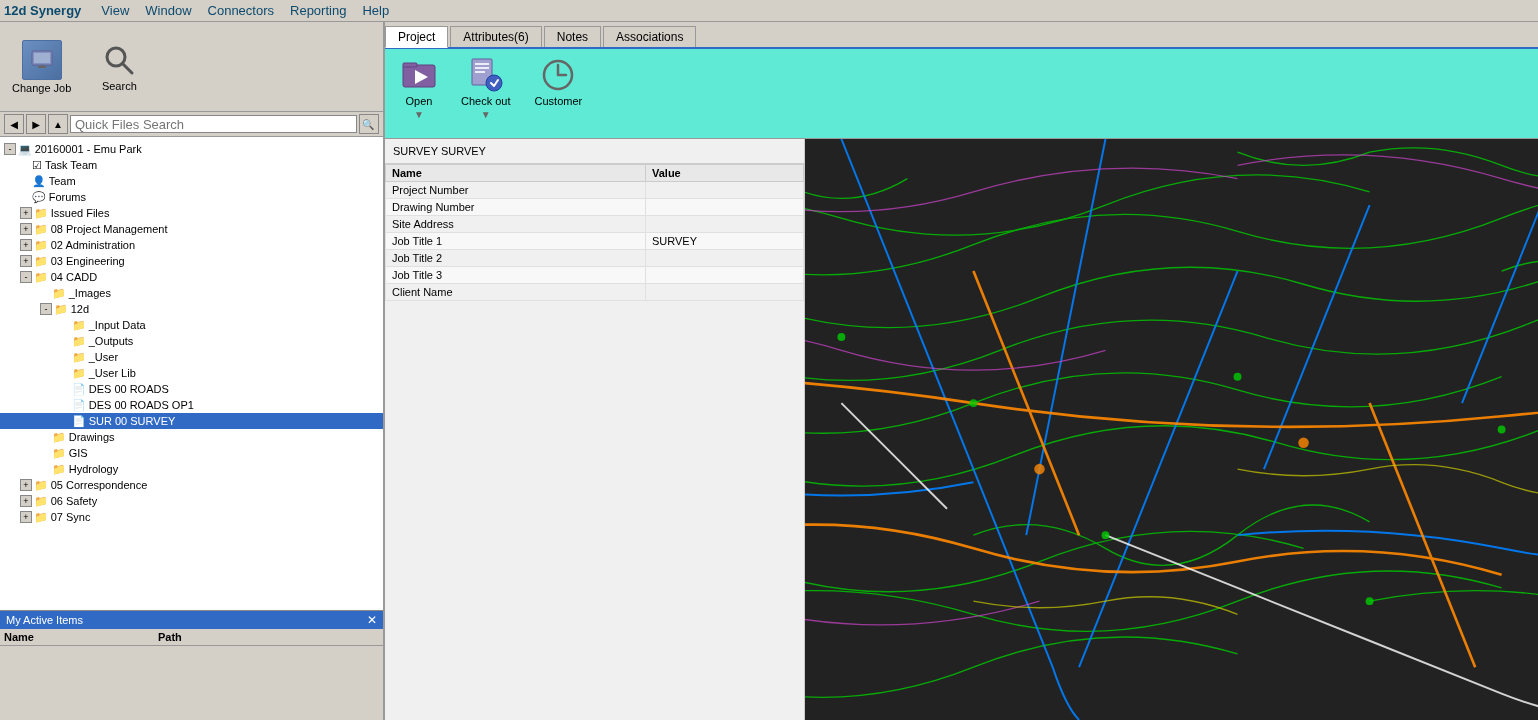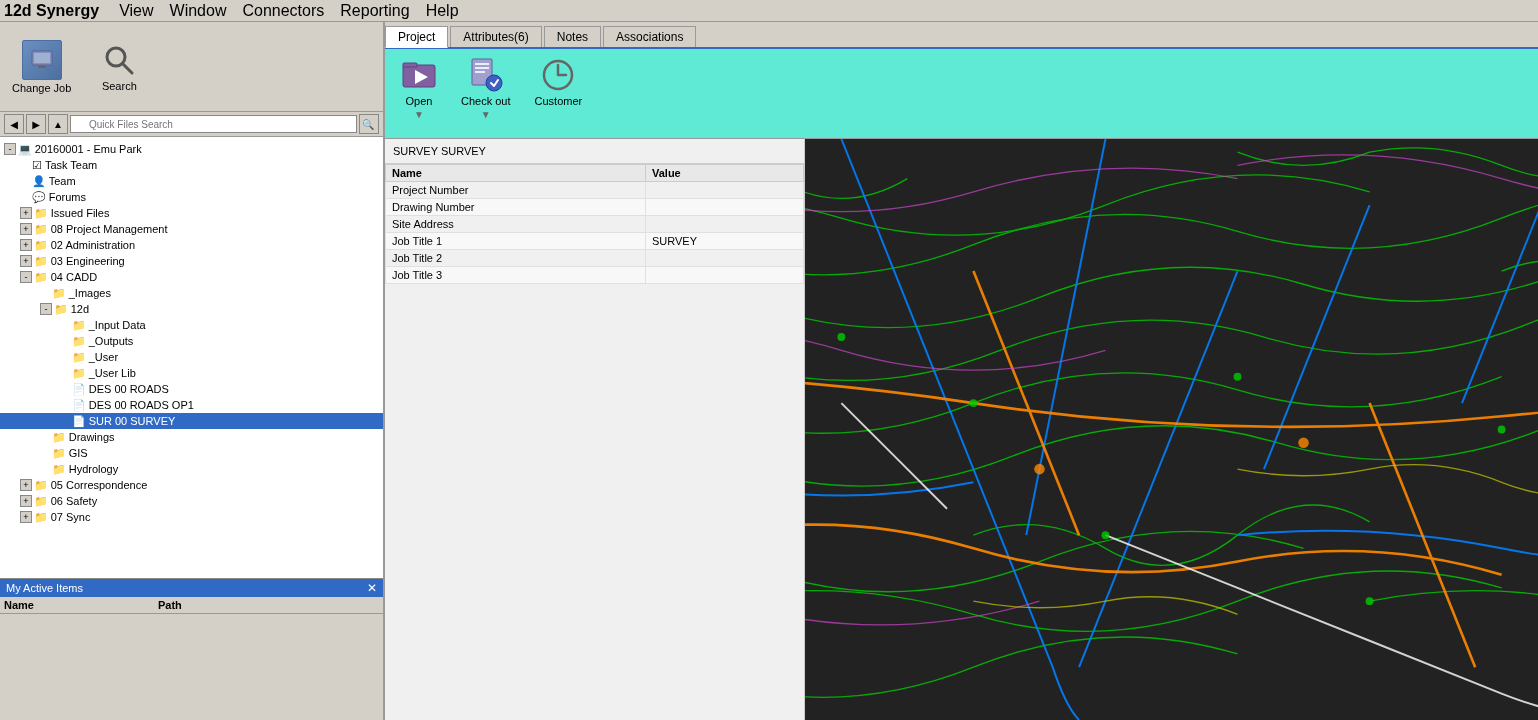--- a/index.html
+++ b/index.html
@@ -1,49 +1,49 @@
 <!DOCTYPE html>
 <html><head>
   <meta charset="utf-8">
   <style>
     * { box-sizing: border-box; margin: 0; padding: 0; }
     body { font-family: 'Segoe UI', Tahoma, Geneva, Verdana, sans-serif; font-size: 12px; background: #d4d0c8; overflow: hidden; width: 1538px; height: 720px; }
 
     
     .menu-bar { background: #d4d0c8; border-bottom: 1px solid #999; display: flex; align-items: center; padding: 2px 4px; height: 22px; }
-    .menu-bar span { margin-right: 16px; cursor: pointer; font-size: 16px; color: #000000; }
+    .menu-bar span { margin-right: 16px; cursor: pointer; font-size: 13px; color: #0c4a6e; }
 
     
     .main-layout { display: flex; width: 100%; height: calc(720px - 22px); }
 
     
     .left-panel { width: 385px; min-width: 385px; background: #d4d0c8; border-right: 2px solid #999; display: flex; flex-direction: column; height: 100%; }
 
     
     .toolbar { background: #d4d0c8; border-bottom: 1px solid #999; display: flex; align-items: center; padding: 4px 6px; gap: 16px; height: 90px; }
     .tool-btn { display: flex; flex-direction: column; align-items: center; cursor: pointer; padding: 4px 6px; border: none; background: transparent; font-size: 11px; color: #000; gap: 2px; }
     .tool-icon-box { width: 40px; height: 40px; background: linear-gradient(135deg, #6a8fc0 0%, #4a6fa0 100%); border: 1px solid #4a6fa0; display: flex; align-items: center; justify-content: center; border-radius: 2px; }
     .search-btn { display: flex; flex-direction: column; align-items: center; cursor: pointer; padding: 4px 8px; border: none; background: transparent; font-size: 11px; color: #000; gap: 2px; }
 
     
     .nav-row { display: flex; align-items: center; padding: 2px 4px; background: #d4d0c8; border-bottom: 1px solid #999; gap: 2px; }
     .nav-btn { width: 20px; height: 20px; background: #d4d0c8; border: 1px solid #888; cursor: pointer; display: flex; align-items: center; justify-content: center; font-size: 10px; }
-    .search-input { flex: 1; height: 18px; border: 1px solid #888; background: #fff; padding: 1px 18px; font-size: 10px; }
+    .search-input { flex: 1; height: 18px; border: 1px solid #888; background: #fff; padding: 1px 4px; font-size: 13px; }
     .search-go { width: 20px; height: 20px; background: #d4d0c8; border: 1px solid #888; cursor: pointer; display: flex; align-items: center; justify-content: center; font-size: 10px; }
 
     
     .tree-area { flex: 1; background: #fff; overflow-y: auto; overflow-x: auto; padding: 4px 0; }
     .tree-item { display: flex; align-items: center; padding: 1px 4px; cursor: pointer; white-space: nowrap; height: 16px; }
     .tree-item.selected { background: #316ac5; color: #fff; }
     .tree-toggle { width: 12px; height: 12px; border: 1px solid #888; display: inline-flex; align-items: center; justify-content: center; font-size: 9px; margin-right: 2px; cursor: pointer; background: #d4d0c8; flex-shrink: 0; }
     .tree-icon { margin-right: 3px; font-size: 11px; }
     .tree-label { font-size: 11px; }
 
     
-    .bottom-panel { background: #d4d0c8; border-top: 1px solid #888; height: 142px; }
+    .bottom-panel { background: #d4d0c8; border-top: 1px solid #888; height: 110px; }
     .bottom-header { background: #316ac5; color: #fff; padding: 2px 6px; font-size: 11px; display: flex; align-items: center; justify-content: space-between; }
     .bottom-close { color: #fff; cursor: pointer; font-size: 12px; }
     .bottom-cols { display: flex; padding: 2px 4px; gap: 4px; font-size: 11px; border-bottom: 1px solid #999; }
     .bottom-col { font-weight: bold; }
     .bottom-content { background: #fff; flex: 1; }
 
     
     .right-panel { flex: 1; display: flex; flex-direction: column; background: #d4d0c8; }
 
     
@@ -366,20 +366,24 @@
                   <td>SURVEY</td>
                 </tr>
                 <tr>
                   <td>Job Title 2</td>
                   <td></td>
                 </tr>
                 <tr>
                   <td>Job Title 3</td>
                   <td></td>
                 </tr>
+                <tr>
+                  <td>Client Name</td>
+                  <td></td>
+                </tr>
               </tbody>
           </table>
         </div>
       </div>
 
       <div class="map-area">
         <svg class="map-svg" viewBox="0 0 1100 440" preserveAspectRatio="xMidYMid slice">
 
           <rect width="1100" height="440" fill="#222"></rect>
 

